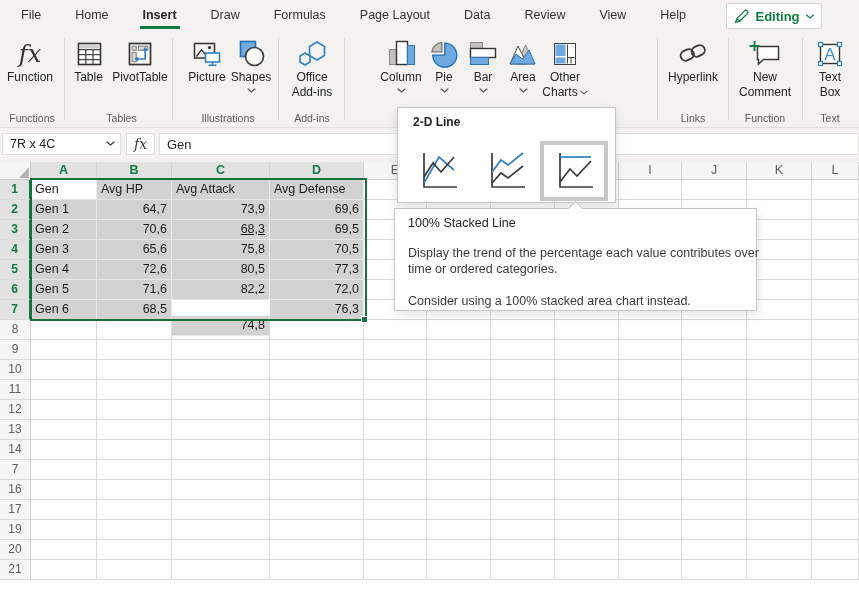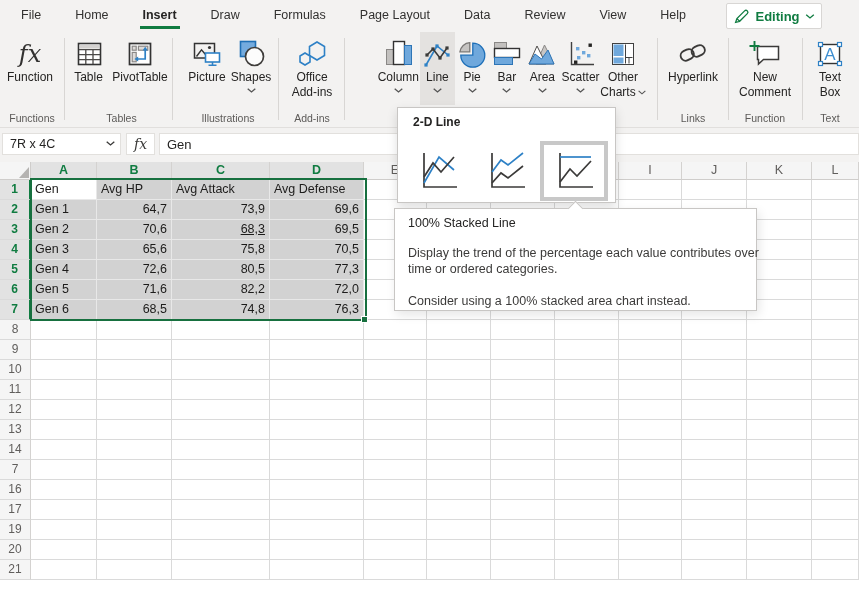--- a/index.html
+++ b/index.html
@@ -226,45 +226,20 @@
               <rect x="20.5" y="5.5" width="7" height="19" fill="#6fa8dc" stroke="#2e75b6"></rect>
             </svg>
           </span>
           <span class="rlbl">Column</span>
           <span class="rchev">
             <svg width="9" height="5" viewBox="0 0 9 5">
               <path d="M0.7 0.7 L4.5 4 L8.3 0.7" fill="none" stroke="#555" stroke-width="1.3"></path>
             </svg>
           </span>
         </div>
-        <div class="rbtn active" style="width: 40px;">
-          <span class="ric">
-            <svg width="30" height="28" viewBox="0 0 30 28">
-              <path d="M4 25 L15 6 L26 15" fill="none" stroke="#2e81c6" stroke-width="1.6"></path>
-              <path d="M5 15 L11 9 L18 18 L25 8" fill="none" stroke="#3b3a39" stroke-width="1.6"></path>
-              <g fill="#3b3a39">
-                <rect x="3.4" y="13.4" width="3.2" height="3.2"></rect>
-                <rect x="9.4" y="7.4" width="3.2" height="3.2"></rect>
-                <rect x="16.4" y="16.4" width="3.2" height="3.2"></rect>
-                <rect x="23.4" y="6.4" width="3.2" height="3.2"></rect>
-              </g>
-              <g fill="#2e81c6">
-                <rect x="2.4" y="23.4" width="3.2" height="3.2"></rect>
-                <rect x="13.4" y="4.4" width="3.2" height="3.2"></rect>
-                <rect x="24.4" y="13.4" width="3.2" height="3.2"></rect>
-              </g>
-            </svg>
-          </span>
-          <span class="rlbl">Line</span>
-          <span class="rchev">
-            <svg width="9" height="5" viewBox="0 0 9 5">
-              <path d="M0.7 0.7 L4.5 4 L8.3 0.7" fill="none" stroke="#555" stroke-width="1.3"></path>
-            </svg>
-          </span>
-        </div>
         <div class="rbtn" style="width: 38px;">
           <span class="ric">
             <svg width="28" height="28" viewBox="0 0 28 28">
               <path d="M14.8 15.2 V3.2 A12 12 0 1 1 2.8 15.2 Z" fill="#6fa8dc" stroke="#1d6fb8" stroke-width="1.3"></path>
               <path d="M11.8 11.8 V2.6 A10.6 10.6 0 0 0 1.9 11.8 Z" fill="#c6c4c2" stroke="#7a7876" stroke-width="1.3"></path>
             </svg>
           </span>
           <span class="rlbl">Pie</span>
           <span class="rchev">
             <svg width="9" height="5" viewBox="0 0 9 5">
@@ -289,43 +264,20 @@
         </div>
         <div class="rbtn" style="width: 40px;">
           <span class="ric">
             <svg width="30" height="28" viewBox="0 0 30 28">
               <path d="M9 24 L17.5 5 L27 24 Z" fill="#c8c6c4" stroke="#8a8886"></path>
               <path d="M2 24 L10 6 L19 24 Z" fill="#fff" stroke="#4f4d4b"></path>
               <path d="M2 24 L8 14 L14.5 19 L21 10 L27 24 Z" fill="#6fa8dc" stroke="#2e75b6"></path>
             </svg>
           </span>
           <span class="rlbl">Area</span>
-          <span class="rchev">
-            <svg width="9" height="5" viewBox="0 0 9 5">
-              <path d="M0.7 0.7 L4.5 4 L8.3 0.7" fill="none" stroke="#555" stroke-width="1.3"></path>
-            </svg>
-          </span>
-        </div>
-        <div class="rbtn" style="width: 46px;">
-          <span class="ric">
-            <svg width="30" height="28" viewBox="0 0 30 28">
-              <path d="M5.5 2 V24.5 H28" fill="none" stroke="#404040" stroke-width="1.4"></path>
-              <g fill="#6fa8dc">
-                <rect x="10" y="7" width="3.4" height="3.4"></rect>
-                <rect x="16" y="11" width="3.4" height="3.4"></rect>
-                <rect x="11" y="16" width="3.4" height="3.4"></rect>
-                <rect x="21" y="14" width="3.4" height="3.4"></rect>
-              </g>
-              <g fill="#252423">
-                <rect x="22.5" y="3.5" width="3.4" height="3.4"></rect>
-                <rect x="8" y="20.5" width="3.4" height="3.4"></rect>
-              </g>
-            </svg>
-          </span>
-          <span class="rlbl">Scatter</span>
           <span class="rchev">
             <svg width="9" height="5" viewBox="0 0 9 5">
               <path d="M0.7 0.7 L4.5 4 L8.3 0.7" fill="none" stroke="#555" stroke-width="1.3"></path>
             </svg>
           </span>
         </div>
         <div class="rbtn" style="width: 44px;">
           <span class="ric">
             <svg width="28" height="28" viewBox="0 0 28 28">
               <rect x="3.5" y="3.5" width="21" height="21" fill="#fff" stroke="#404040"></rect>
@@ -508,21 +460,21 @@
       <div class="cell" style="width: 64px;"></div>
       <div class="cell" style="width: 63px;"></div>
       <div class="cell" style="width: 65px;"></div>
       <div class="cell" style="width: 65px;"></div>
       <div class="cell" style="width: 47px;"></div>
     </div>
     <div class="grow">
       <div class="rh sel">7</div>
       <div class="cell sel" style="width: 66px;">Gen 6</div>
       <div class="cell sel num" style="width: 75px;">68,5</div>
-      <div class="cell sel num" style="width: 98px;">74,8</div>
+      <div class="cell sel num" style="width: 98px; margin-top: 16px;">74,8</div>
       <div class="cell sel num" style="width: 94px;">76,3</div>
       <div class="cell" style="width: 63px;"></div>
       <div class="cell" style="width: 64px;"></div>
       <div class="cell" style="width: 64px;"></div>
       <div class="cell" style="width: 64px;"></div>
       <div class="cell" style="width: 63px;"></div>
       <div class="cell" style="width: 65px;"></div>
       <div class="cell" style="width: 65px;"></div>
       <div class="cell" style="width: 47px;"></div>
     </div>

